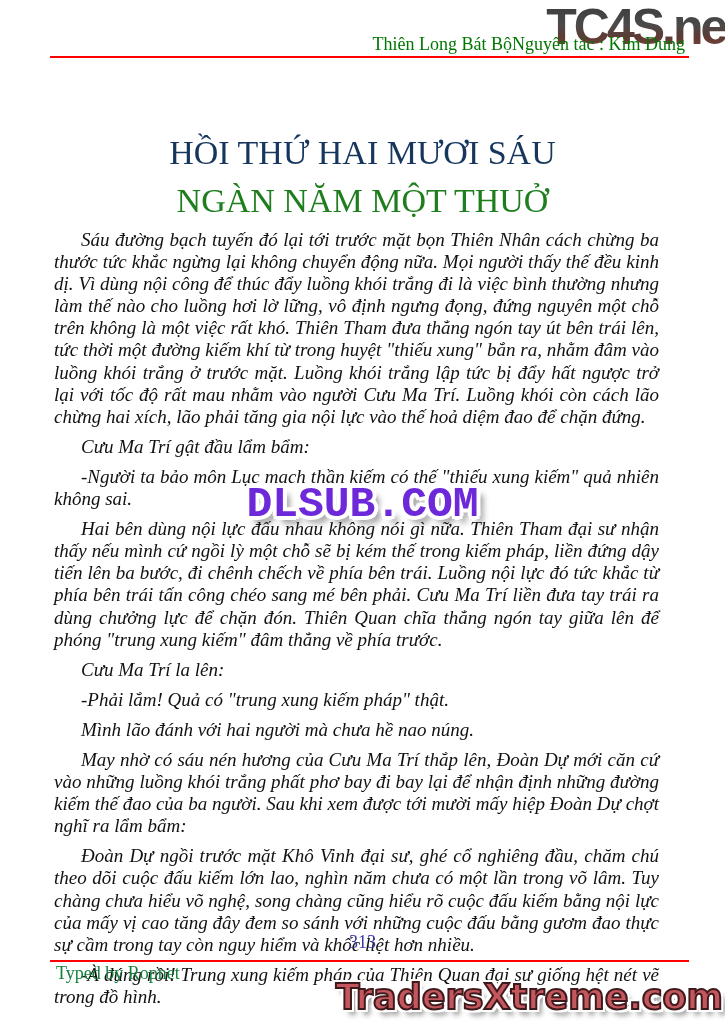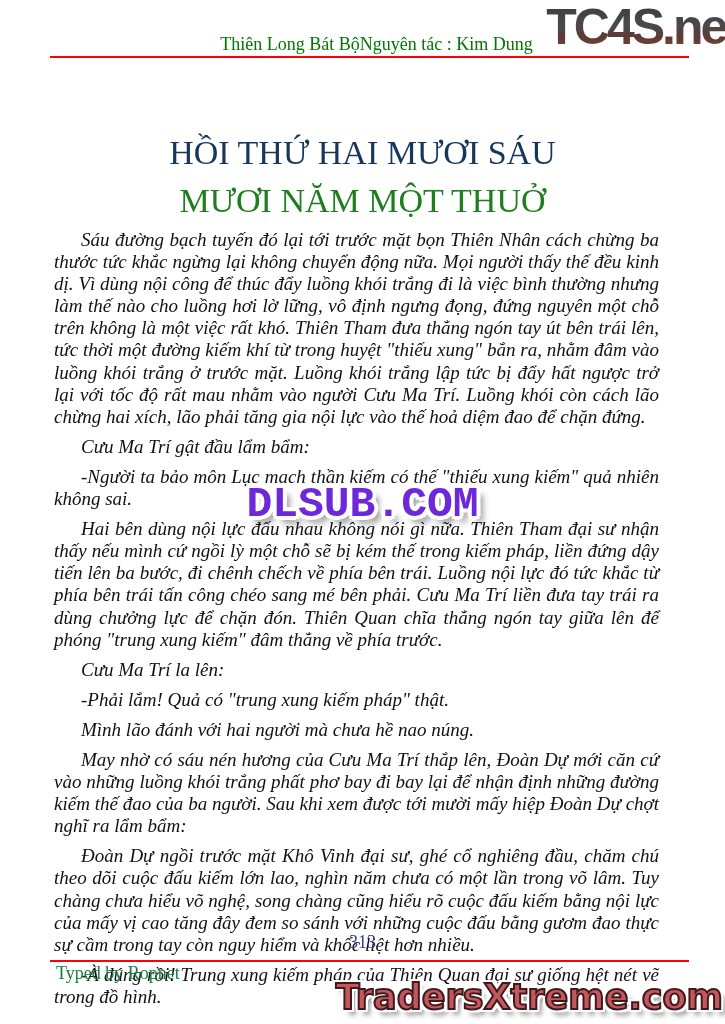--- a/index.html
+++ b/index.html
@@ -14,21 +14,21 @@
     position:absolute;top:2px;right:-14px;
     font-family:"Liberation Sans","DejaVu Sans",sans-serif;
     font-weight:bold;font-size:50px;letter-spacing:-3px;line-height:1;
     background:linear-gradient(#3f3f3f 10%,#4a4a4a 45%,#5f3a33 72%,#7c4a40 95%);
     -webkit-background-clip:text;background-clip:text;color:transparent;
     white-space:nowrap;
   }
   
   .header-row{
     position:absolute;top:34px;left:56px;right:40px;
-    display:flex;justify-content:center;align-items:baseline;
+    display:flex;justify-content:flex-end;align-items:baseline;
     font-size:18px;color:#007700;margin-left:12px;
   }
   .rule{
     position:absolute;left:50px;right:36px;height:0;
     border-top:2px solid #ff0000;
   }
   .rule-top{top:56px;}
   .rule-bottom{top:960px;}
   
   .chapter-title{
@@ -89,21 +89,21 @@
   <div class="tc4s-logo">TC4S.net</div>
 
   <div class="header-row">
     <span>Thiên Long Bát Bộ</span>
     <span>Nguyên tác : Kim Dung</span>
   </div>
   <div class="rule rule-top"></div>
 
   <div class="chapter-title">
     <div class="line1">HỒI THỨ HAI MƯƠI SÁU</div>
-    <div class="line2">MƯƠI NĂM MỘT THUỞ</div>
+    <div class="line2">NGÀN NĂM MỘT THUỞ</div>
   </div>
 
   <div class="body-text">
     <p>Sáu đường bạch tuyến đó lại tới trước mặt bọn Thiên Nhân cách chừng ba thước tức khắc ngừng lại không chuyển động nữa. Mọi người thấy thế đều kinh dị. Vì dùng nội công để thúc đẩy luồng khói trắng đi là việc bình thường nhưng làm thế nào cho luồng hơi lờ lững, vô định ngưng đọng, đứng nguyên một chỗ trên không là một việc rất khó. Thiên Tham đưa thẳng ngón tay út bên trái lên, tức thời một đường kiếm khí từ trong huyệt "thiếu xung" bắn ra, nhằm đâm vào luồng khói trắng ở trước mặt. Luồng khói trắng lập tức bị đẩy hất ngược trở lại với tốc độ rất mau nhằm vào người Cưu Ma Trí. Luồng khói còn cách lão chừng hai xích, lão phải tăng gia nội lực vào thế hoả diệm đao để chặn đứng.</p>
     <p>Cưu Ma Trí gật đầu lẩm bẩm:</p>
     <p>-Người ta bảo môn Lục mạch thần kiếm có thế "thiếu xung kiếm" quả nhiên không sai.</p>
     <p>Hai bên dùng nội lực đấu nhau không nói gì nữa. Thiên Tham đại sư nhận thấy nếu mình cứ ngồi lỳ một chỗ sẽ bị kém thế trong kiếm pháp, liền đứng dậy tiến lên ba bước, đi chênh chếch về phía bên trái. Luồng nội lực đó tức khắc từ phía bên trái tấn công chéo sang mé bên phải. Cưu Ma Trí liền đưa tay trái ra dùng chưởng lực để chặn đón. Thiên Quan chĩa thẳng ngón tay giữa lên để phóng "trung xung kiếm" đâm thẳng về phía trước.</p>
     <p>Cưu Ma Trí la lên:</p>
     <p>-Phải lắm! Quả có "trung xung kiếm pháp" thật.</p>
     <p>Mình lão đánh với hai người mà chưa hề nao núng.</p>

